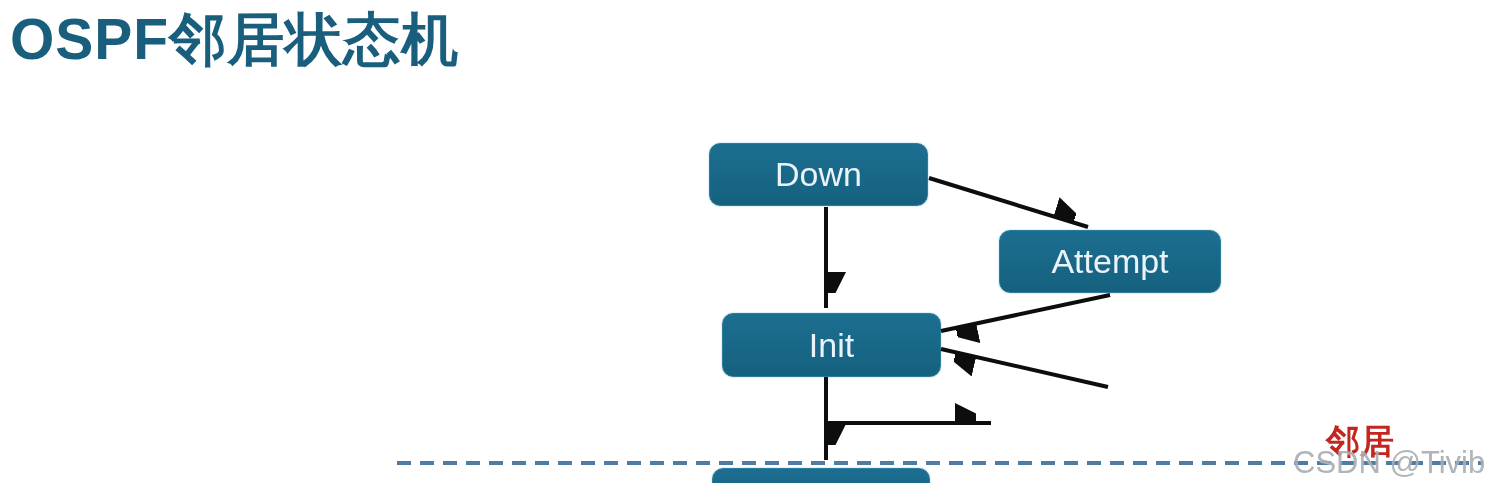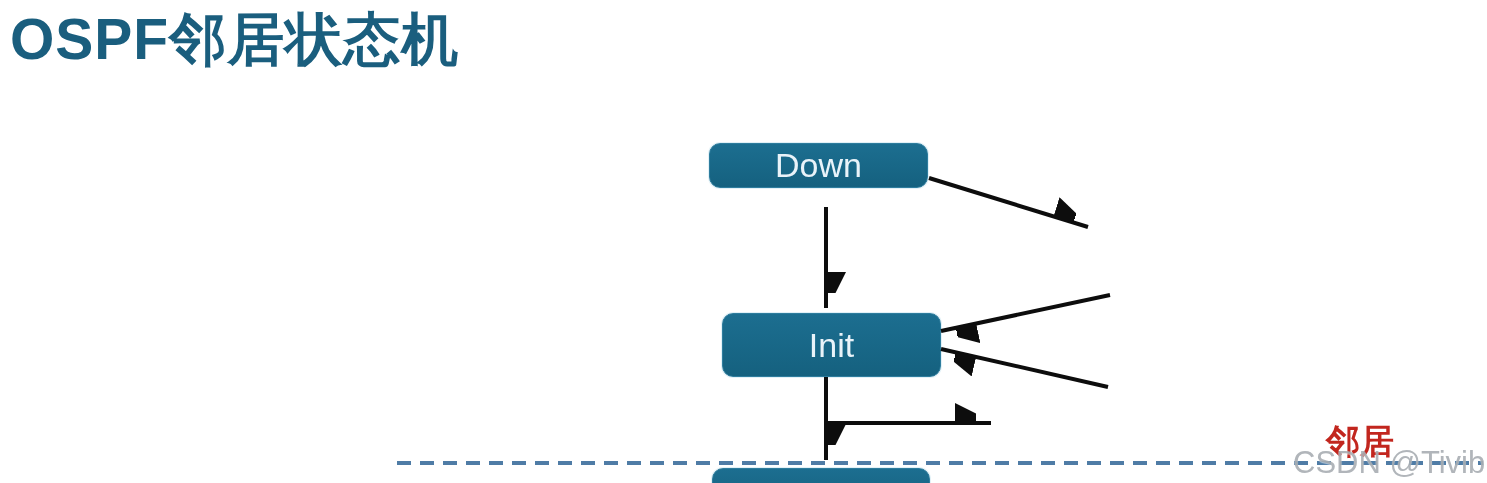--- a/index.html
+++ b/index.html
@@ -32,21 +32,21 @@
     border: 1px solid #2e7d9e;
     border-radius: 11px;
     color: #e9f3f9;
     font-size: 34px;
     display: flex;
     align-items: center;
     justify-content: center;
     z-index: 2;
     box-shadow: 0 0 0 1px rgba(140, 200, 225, 0.25);
   }
-  .node-down    { left: 709px; top: 143px; width: 219px; height: 45px; }
+  .node-down    { left: 709px; top: 143px; width: 219px; height: 63px; }
   .node-attempt { left: 999px; top: 230px; width: 222px; height: 63px; }
   .node-init    { left: 722px; top: 313px; width: 219px; height: 64px; }
   .node-two-way { left: 999px; top: 387px; width: 223px; height: 64px; }
   .node-partial { left: 712px; top: 468px; width: 218px; height: 40px; }
   .connector-layer {
     position: absolute;
     left: 0; top: 0;
     width: 1487px; height: 483px;
     z-index: 3;
     pointer-events: none;
@@ -75,20 +75,23 @@
 <body>
 
 <div class="stage">
 
   <h1 class="page-title">OSPF邻居状态机</h1>
 
   <div class="node node-down">
     <span>Down</span>
   </div>
 
+  <div class="node node-attempt">
+    <span>Attempt</span>
+  </div>
 
   <div class="node node-init">
     <span>Init</span>
   </div>
 
 
   <div class="node node-partial">
     <span></span>
   </div>
 

